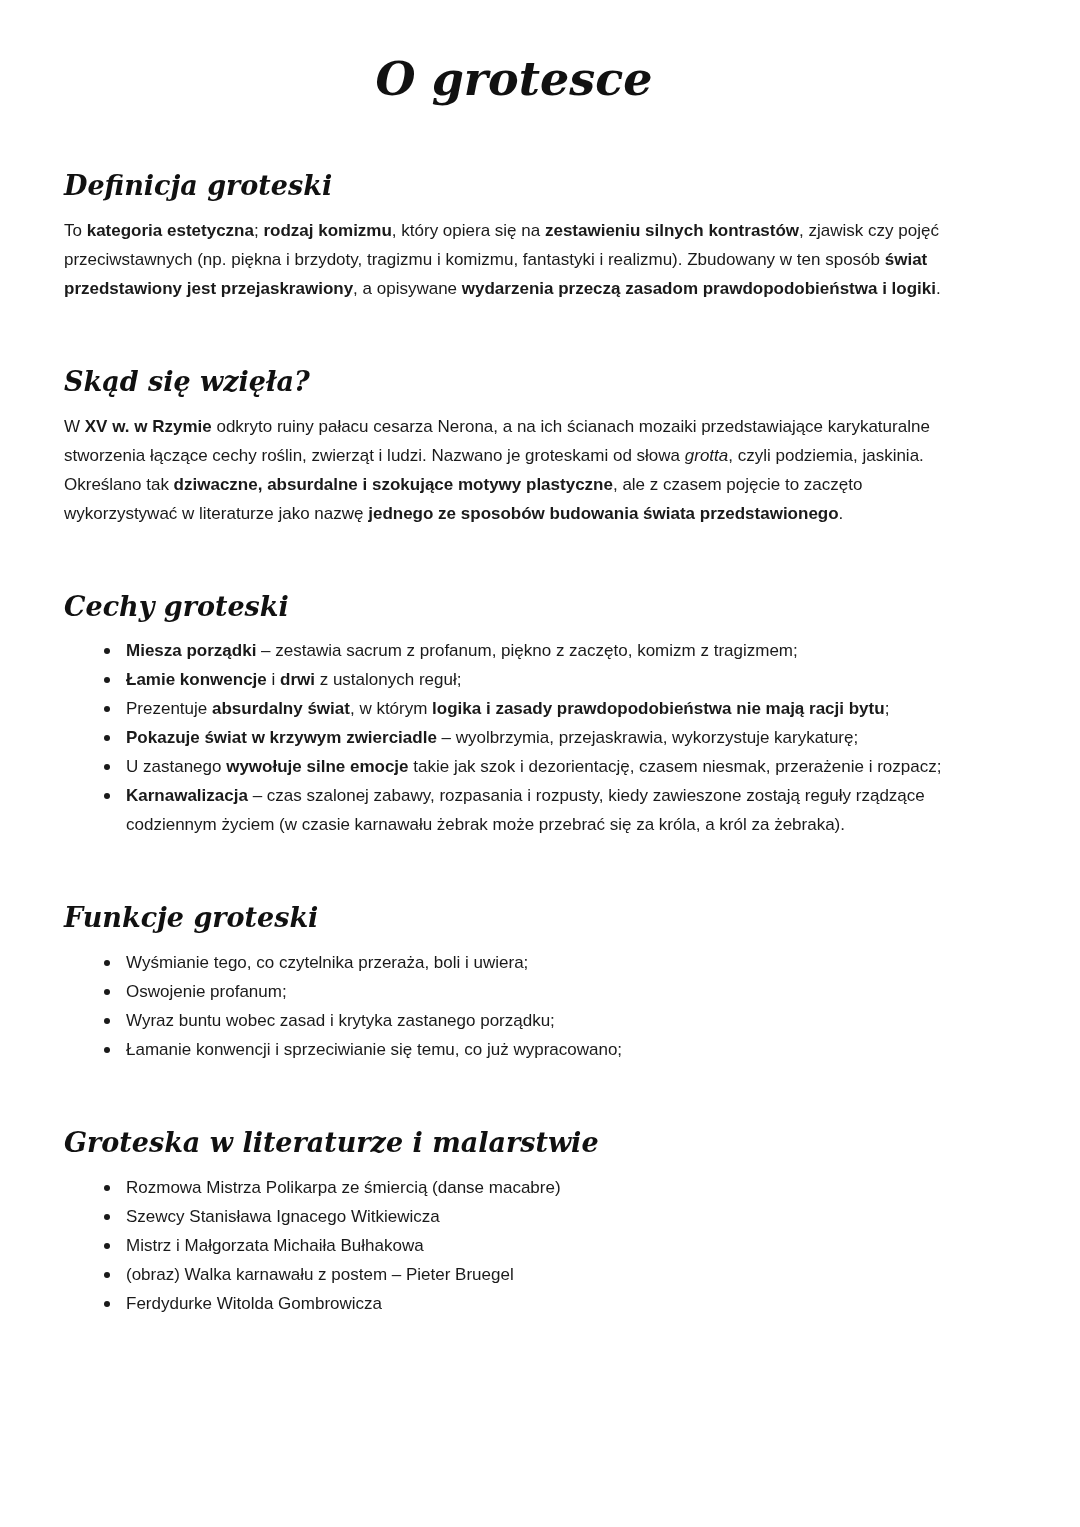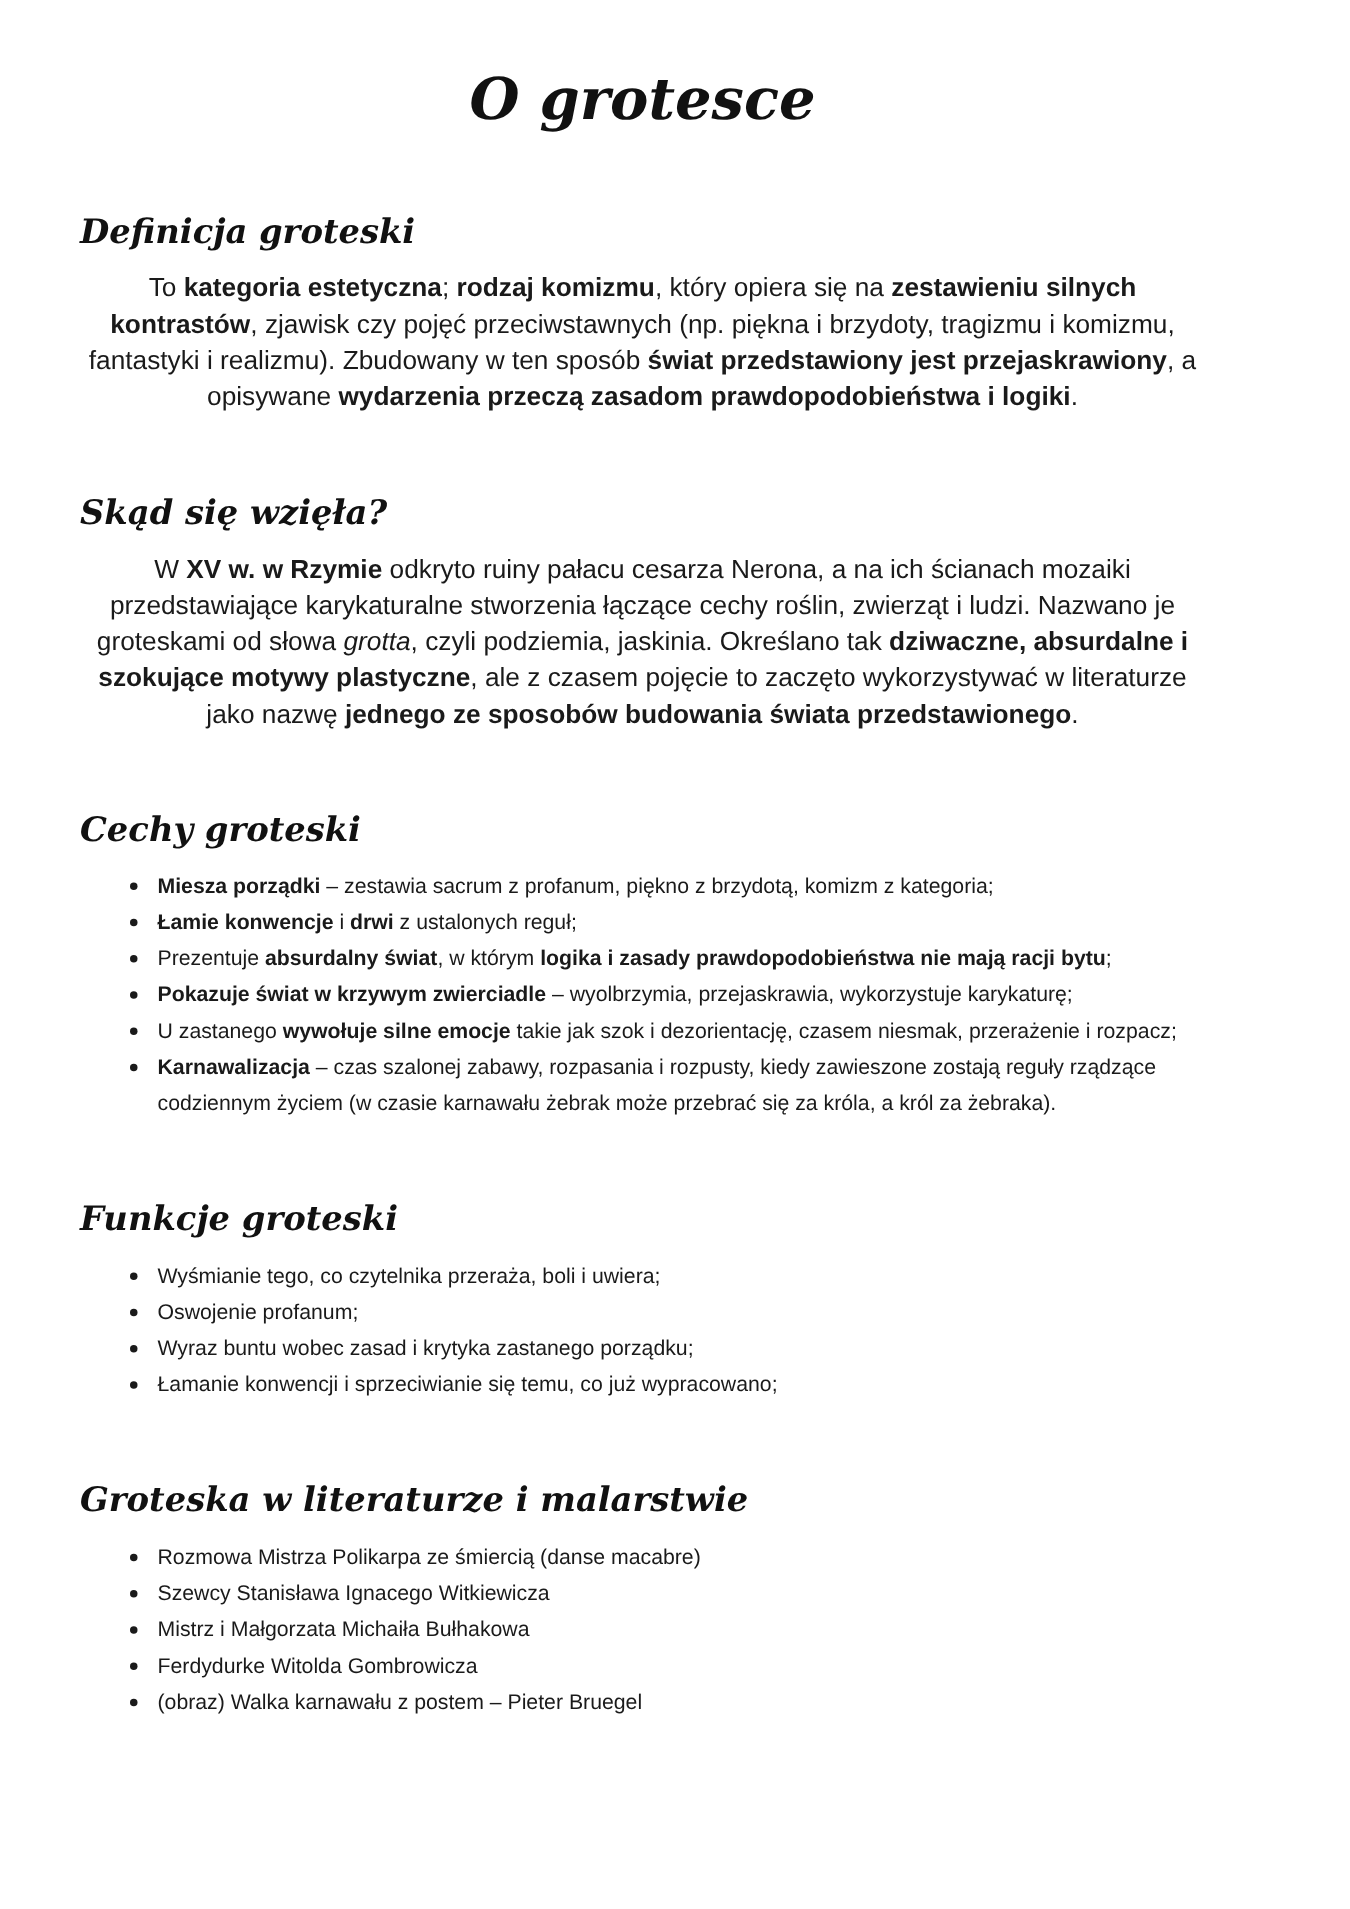--- a/index.html
+++ b/index.html
@@ -36,23 +36,22 @@
     font-weight: 700;
     font-size: 27px;
     line-height: 1.25;
     margin: 0 0 13px 0;
     color: #111111;
   }
   section.first h2.script { }
   section h2.script { margin-top: 62px; }
   p.body-par {
     margin: 0;
-    font-size: 21px;
+    font-size: 17px;
     line-height: 29px;
-    text-align: center;
   }
   ul.bullets {
     margin: 0;
     padding: 0 0 0 44px;
     list-style: none;
   }
   ul.bullets li {
     position: relative;
     padding-left: 18px;
     font-size: 17px;
@@ -84,21 +83,21 @@
   </section>
 
   <section>
     <h2 class="script">Skąd się wzięła?</h2>
     <p class="body-par"><span>W </span><span class="b">XV w. w Rzymie</span><span> odkryto ruiny pałacu cesarza Nerona, a na ich ścianach mozaiki przedstawiające karykaturalne stworzenia łączące cechy roślin, zwierząt i ludzi. Nazwano je groteskami od słowa </span><span class="i">grotta</span><span>, czyli podziemia, jaskinia. Określano tak </span><span class="b">dziwaczne, absurdalne i szokujące motywy plastyczne</span><span>, ale z czasem pojęcie to zaczęto wykorzystywać w literaturze jako nazwę </span><span class="b">jednego ze sposobów budowania świata przedstawionego</span><span>.</span></p>
   </section>
 
   <section>
     <h2 class="script">Cechy groteski</h2>
     <ul class="bullets">
-      <li><span class="b">Miesza porządki</span><span> – zestawia sacrum z profanum, piękno z brzydotą, komizm z kategoria;</span></li>
+      <li><span class="b">Miesza porządki</span><span> – zestawia sacrum z profanum, piękno z zaczęto, komizm z tragizmem;</span></li>
       <li><span class="b">Łamie konwencje</span><span> i </span><span class="b">drwi</span><span> z ustalonych reguł;</span></li>
       <li><span>Prezentuje </span><span class="b">absurdalny świat</span><span>, w którym </span><span class="b">logika i zasady prawdopodobieństwa nie mają racji bytu</span><span>;</span></li>
       <li><span class="b">Pokazuje świat w krzywym zwierciadle</span><span> – wyolbrzymia, przejaskrawia, wykorzystuje karykaturę;</span></li>
       <li><span>U zastanego </span><span class="b">wywołuje silne emocje</span><span> takie jak szok i dezorientację, czasem niesmak, przerażenie i rozpacz;</span></li>
       <li><span class="b">Karnawalizacja</span><span> – czas szalonej zabawy, rozpasania i rozpusty, kiedy zawieszone zostają reguły rządzące codziennym życiem (w czasie karnawału żebrak może przebrać się za króla, a król za żebraka).</span></li>
     </ul>
   </section>
 
   <section>
     <h2 class="script">Funkcje groteski</h2>
@@ -109,18 +108,18 @@
       <li><span>Łamanie konwencji i sprzeciwianie się temu, co już wypracowano;</span></li>
     </ul>
   </section>
 
   <section>
     <h2 class="script">Groteska w literaturze i malarstwie</h2>
     <ul class="bullets">
       <li><span>Rozmowa Mistrza Polikarpa ze śmiercią (danse macabre)</span></li>
       <li><span>Szewcy Stanisława Ignacego Witkiewicza</span></li>
       <li><span>Mistrz i Małgorzata Michaiła Bułhakowa</span></li>
+      <li><span>(obraz) Walka karnawału z postem – Pieter Bruegel</span></li>
       <li><span>Ferdydurke Witolda Gombrowicza</span></li>
-      <li><span>(obraz) Walka karnawału z postem – Pieter Bruegel</span></li>
     </ul>
   </section>
 
 </div>
 
 </body></html>

